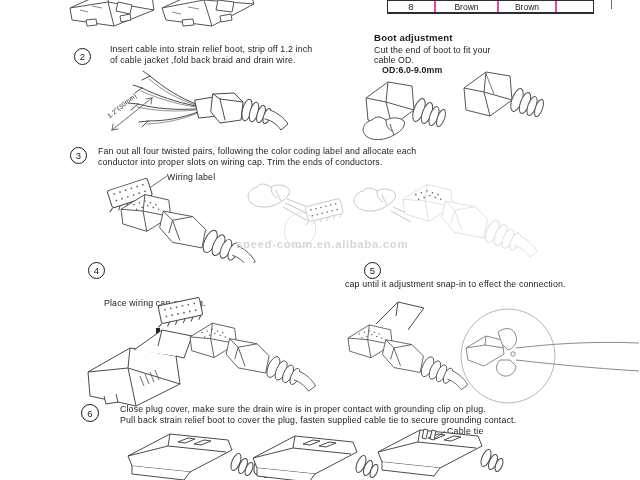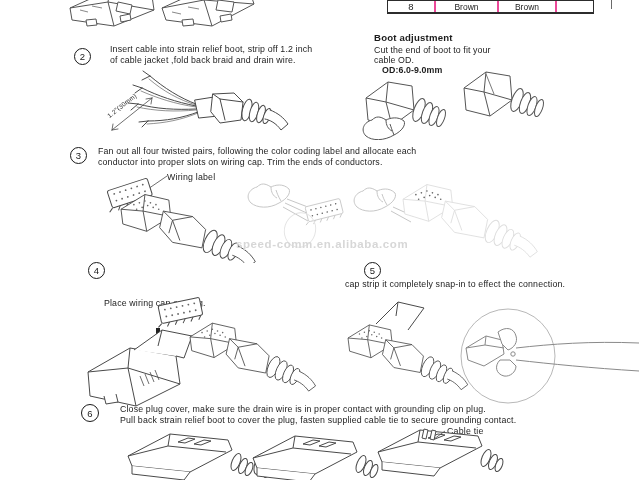--- a/index.html
+++ b/index.html
@@ -212,21 +212,21 @@
         <path d="M20 58 l2 8 l12 -2 l-2 -8" fill="#fff"></path>
       </g>
       <use href="#pb" transform="translate(120,22) scale(0.86)"></use>
     </g>
   </svg>
 
   <div class="step-circle" style="left:364px;top:262px;">
     <span>5</span>
   </div>
   <div class="abs txt" style="left:345px;top:279px;">
-    <div>cap strip it completely snap-in to effect the connection.</div>
+    <div>cap until it adjustment snap-in to effect the connection.</div>
   </div>
 
   <svg class="abs" style="left:346px;top:296px;" width="294" height="112" viewBox="0 0 294 112">
     <g stroke="#4a4a4a" stroke-width="1" fill="none" stroke-linejoin="round">
       <path d="M30 28 L52 6 L78 12 L62 34" fill="#fff"></path>
       <path d="M52 6 L50 20"></path>
       <use href="#pb" transform="translate(2,24) scale(0.82)"></use>
     </g>
     <g>
       <circle cx="162" cy="60" r="47" fill="#fff" stroke="#b8b8b8" stroke-width="1"></circle>

